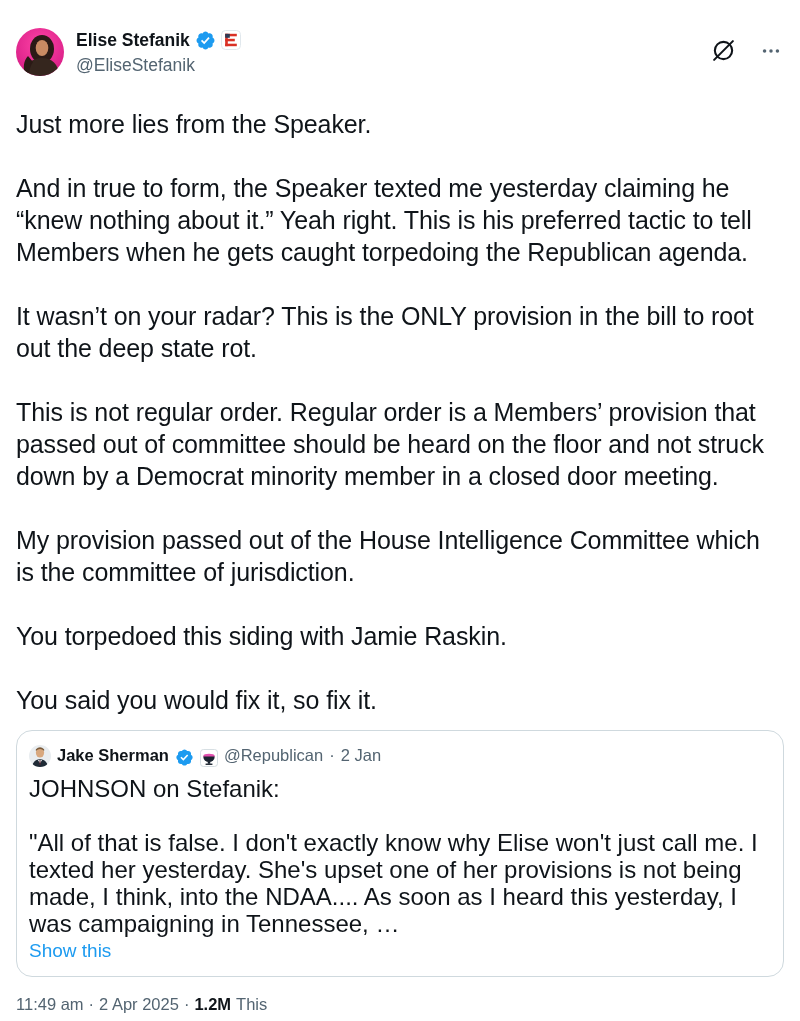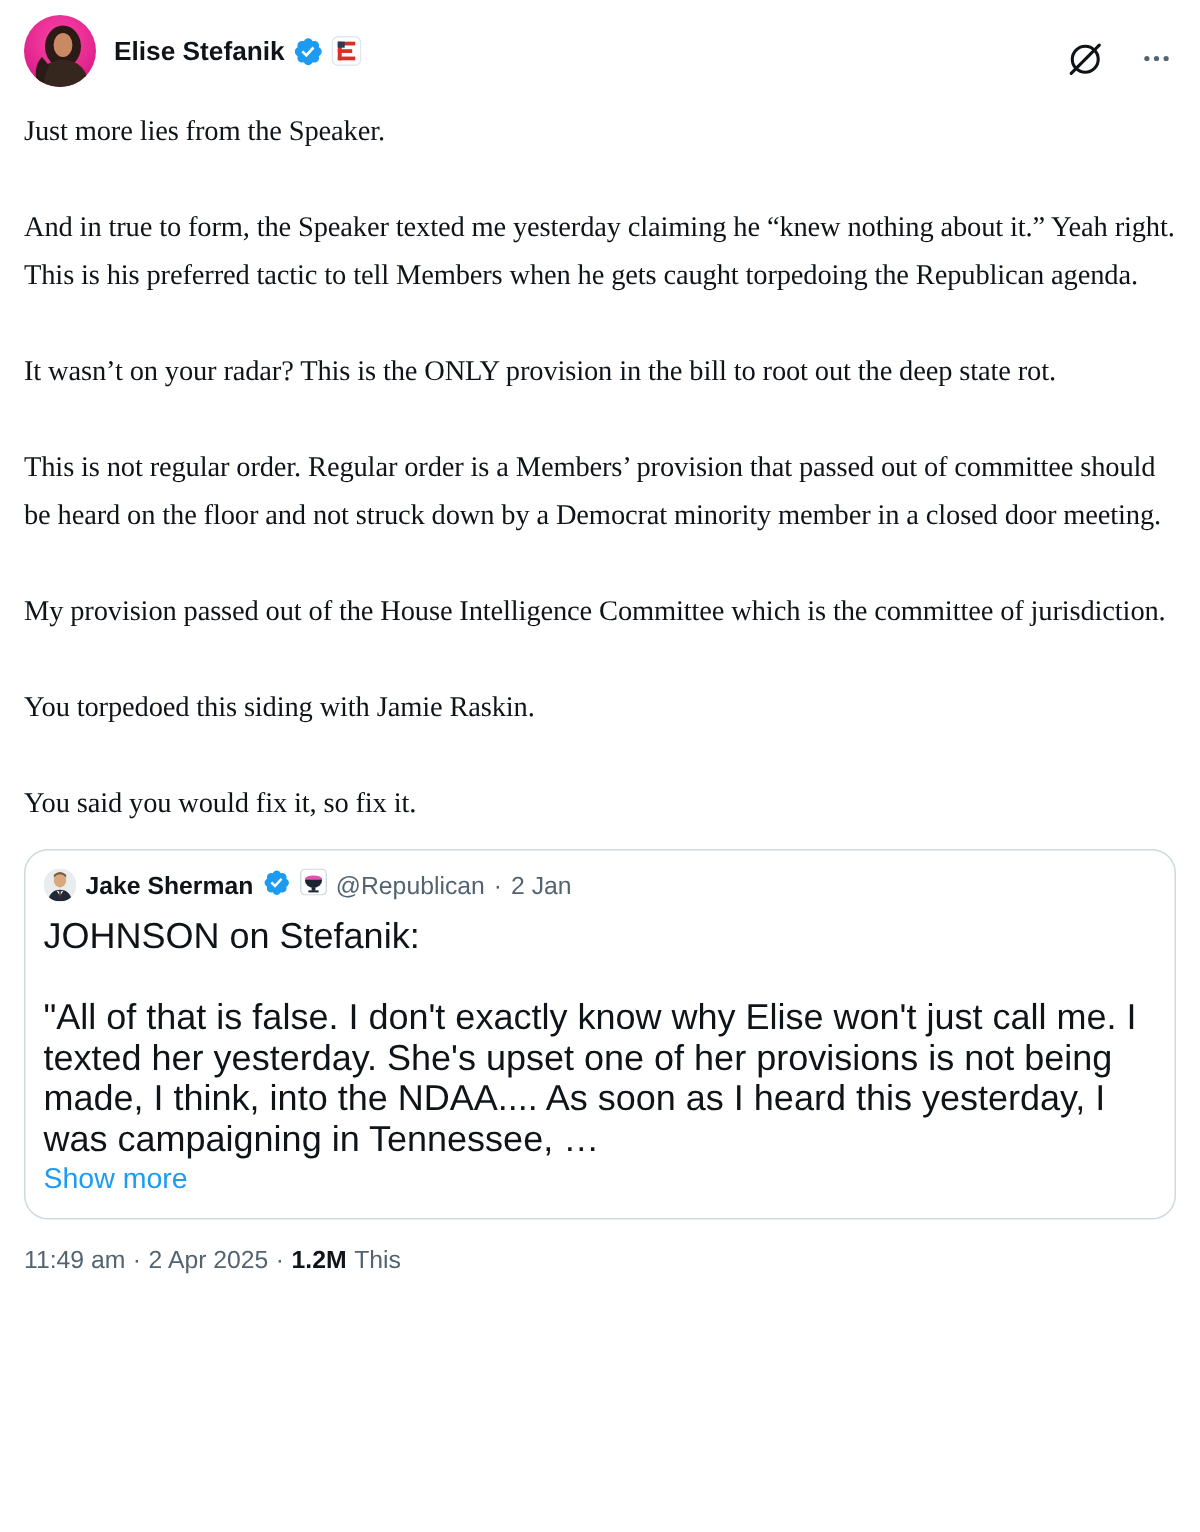--- a/index.html
+++ b/index.html
@@ -8,39 +8,39 @@
   }
   *{box-sizing:border-box}
   html,body{margin:0;padding:0}
   body{
     width:800px;height:1021px;background:#fff;overflow:hidden;
     font-family:"Liberation Sans","DejaVu Sans",sans-serif;color:var(--text);
   }
   .page{padding:0 16px}
 
   
-  .tweet-header{display:flex;align-items:center;padding-top:10px}
+  .tweet-header{display:flex;align-items:flex-start;padding-top:28px}
   .avatar{width:48px;height:48px;border-radius:50%;overflow:hidden;flex:none;cursor:pointer}
   .avatar svg{display:block}
   .names{margin-left:12px;min-width:0}
   .name-row{display:flex;align-items:center;gap:5px;font-weight:700;font-size:17.5px;line-height:24px;color:var(--text)}
   .name-row .display-name{cursor:pointer}
   .handle{font-size:17.5px;line-height:24px;color:var(--secondary);margin-top:1px;cursor:pointer}
   .header-actions{margin-left:auto;display:flex;gap:24px;align-items:center;padding-top:10px;padding-right:2px}
   .icon-btn{cursor:pointer;display:flex;align-items:center}
 
   
   .tweet-text{
-    margin-top:14px;font-size:19px;line-height:32px;color:var(--text);
-    white-space:pre-wrap;word-wrap:break-word;letter-spacing:-0.1px;font-family:Liberation Serif, serif;
+    margin-top:31px;font-size:25px;line-height:32px;color:var(--text);
+    white-space:pre-wrap;word-wrap:break-word;letter-spacing:-0.1px;
   }
 
   
   .quote-card{margin-top:14px;border:1px solid var(--border);border-radius:16px;padding:12px;cursor:pointer}
-  .quote-header{display:flex;align-items:flex-start;gap:6px;font-size:16.5px;line-height:24px;min-width:0}
+  .quote-header{display:flex;align-items:flex-end;gap:6px;font-size:16.5px;line-height:24px;min-width:0}
   .q-avatar{width:22px;height:22px;border-radius:50%;overflow:hidden;flex:none}
   .q-avatar svg{display:block}
   .q-name{font-weight:700;color:var(--text);white-space:nowrap}
   .q-meta{color:var(--secondary);white-space:nowrap}
   .quote-text{margin-top:8px;font-size:24px;line-height:27px;color:var(--text);white-space:pre-wrap;word-wrap:break-word}
   .show-more{display:block;font-size:19px;line-height:27px;color:var(--link);text-decoration:none;cursor:pointer}
 
   
   .tweet-footer{margin-top:16px;font-size:16.5px;line-height:22px;color:var(--secondary);display:flex;align-items:center;gap:5px}
   .views-count{color:var(--text);font-weight:700}
@@ -80,20 +80,21 @@
           <svg viewBox="0 0 20 20" width="20" height="20">
             <rect x="0.5" y="0.5" width="19" height="19" rx="4" fill="#fff" stroke="#e1e8ed"></rect>
             <rect x="4.2" y="3.8" width="2.6" height="12.4" fill="#d93025"></rect>
             <rect x="4.2" y="3.8" width="11.6" height="2.5" fill="#d93025"></rect>
             <rect x="4.2" y="8.8" width="9.6" height="2.5" fill="#d93025"></rect>
             <rect x="4.2" y="13.7" width="11.6" height="2.5" fill="#d93025"></rect>
             <rect x="4.2" y="3.8" width="4.6" height="4" fill="#2b3a55"></rect>
           </svg>
         </span>
       </div>
+      <div class="handle">@EliseStefanik</div>
     </div>
     <div class="header-actions">
       <span class="icon-btn">
         <svg viewBox="0 0 24 24" width="25" height="25" fill="none" stroke="#0f1419" stroke-width="2">
           <circle cx="12" cy="12" r="8.3"></circle>
           <line x1="3" y1="21" x2="21" y2="3" stroke-linecap="round"></line>
         </svg>
       </span>
       <span class="icon-btn">
         <svg viewBox="0 0 24 24" width="22" height="22" fill="#536471">
@@ -146,21 +147,21 @@
           <rect x="6.2" y="16.2" width="7.6" height="1.5" fill="#1b2430"></rect>
         </svg>
       </span>
       <span class="q-meta">@Republican</span>
       <span class="q-meta">·</span>
       <span class="q-meta">2 Jan</span>
     </div>
     <div class="quote-text">JOHNSON on Stefanik:
 
 "All of that is false. I don't exactly know why Elise won't just call me. I texted her yesterday. She's upset one of her provisions is not being made, I think, into the NDAA.... As soon as I heard this yesterday, I was campaigning in Tennessee, …</div>
-    <a class="show-more">Show more</a>
+    <a class="show-more">Show this</a>
   </div>
 
   <div class="tweet-footer">
     <span>11:49 am</span>
     <span>·</span>
     <span>2 Apr 2025</span>
     <span>·</span>
     <span class="views-count">1.2M</span>
     <span>This</span>
   </div>

